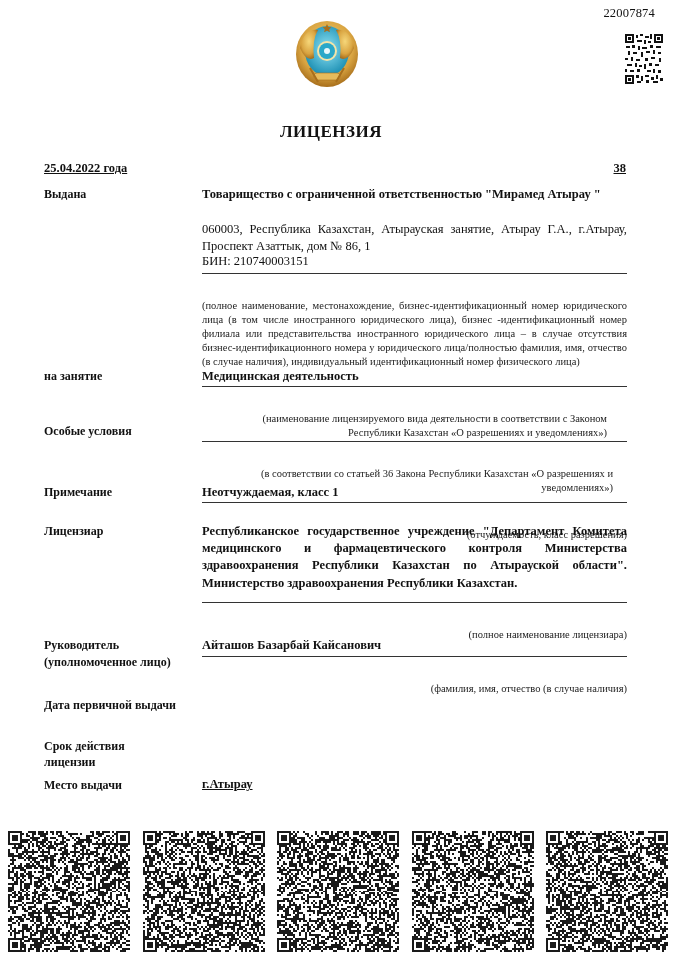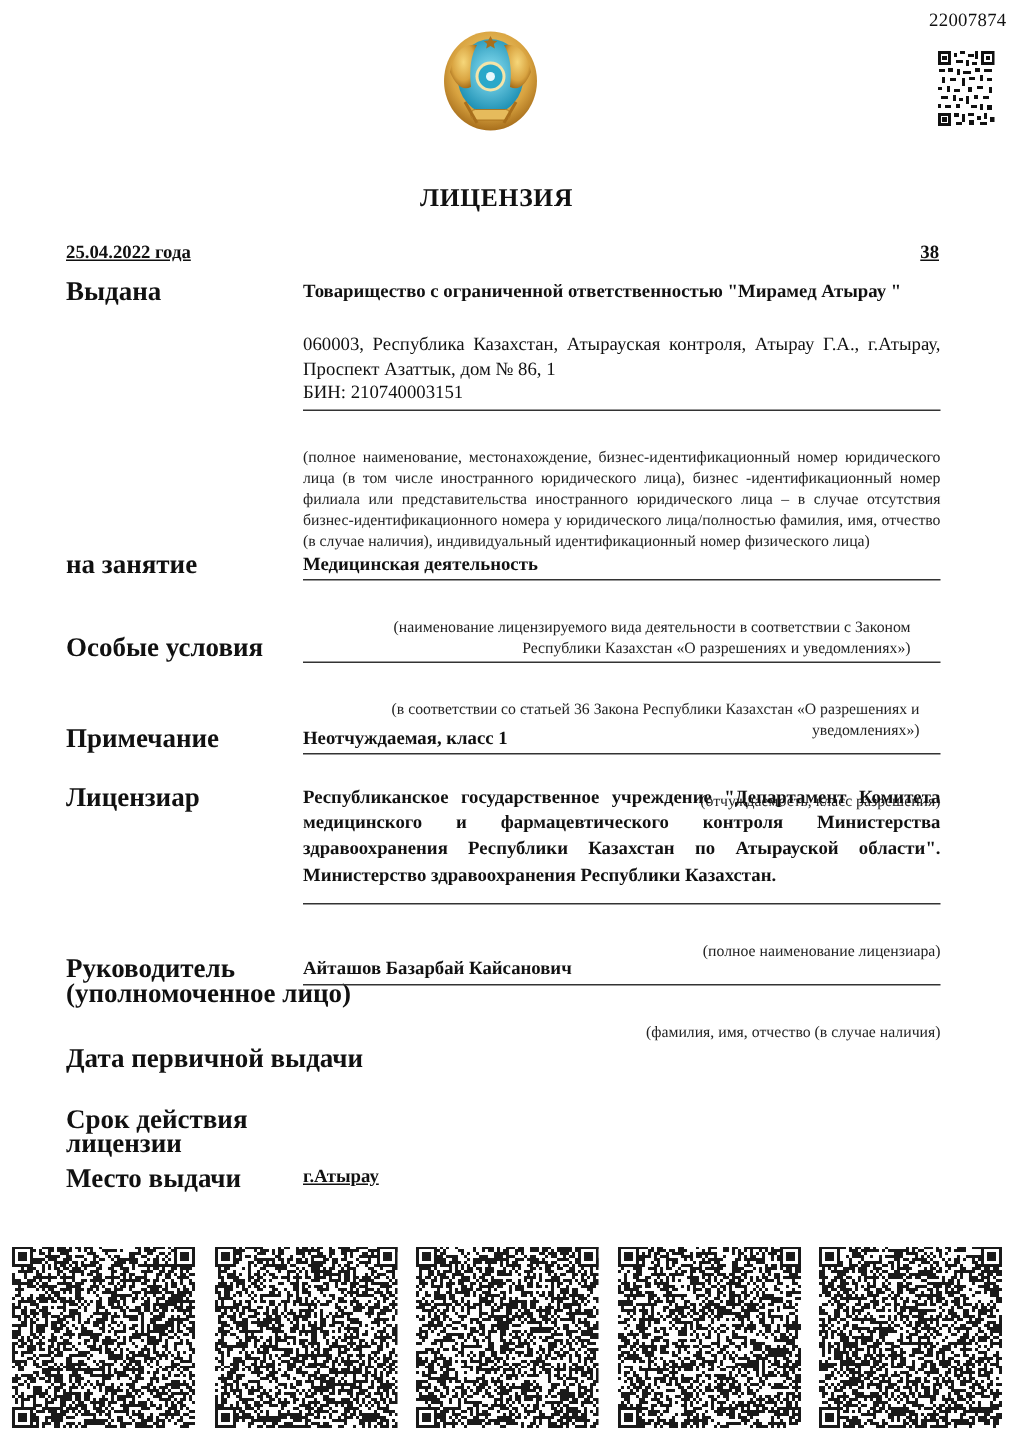--- a/index.html
+++ b/index.html
@@ -1,27 +1,27 @@
 <!DOCTYPE html>
 <html><head>
 <meta charset="utf-8">
 <style>
   html, body { margin: 0; padding: 0; background: #ffffff; }
   body {
     width: 679px; height: 960px; position: relative; overflow: hidden;
     font-family: "Liberation Serif", "DejaVu Serif", serif; color: #111;
   }
   .abs { position: absolute; }
-  .docnum { top: 6px; right: 8px; font-size: 12.5px; letter-spacing: 0.2px; }
+  .docnum { top: 6px; right: 24px; font-size: 12.5px; letter-spacing: 0.2px; }
   .emblem { left: 294px; top: 18px; width: 66px; height: 72px; }
   .qr-small { left: 625px; top: 34px; width: 38px; height: 50px; }
   .title { left: 0; width: 662px; top: 122px; text-align: center; font-weight: bold; font-size: 17px; letter-spacing: 0.5px; }
   .date { left: 44px; top: 161px; font-weight: bold; font-size: 12.5px; text-decoration: underline; text-align: center; }
   .number { right: 53px; top: 161px; font-weight: bold; font-size: 12.5px; text-decoration: underline; }
-  .label { left: 44px; font-weight: bold; font-size: 18px; line-height: 17px; }
+  .label { left: 44px; font-weight: bold; font-size: 12px; line-height: 17px; }
   .value { left: 202px; width: 425px; font-size: 12.5px; line-height: 17px; }
   .value.bold { font-weight: bold; }
   .value.justify { text-align: justify; }
   .rule { left: 202px; width: 425px; height: 0; border-top: 1.5px solid #333; }
   .hint { left: 202px; width: 425px; font-size: 10.5px; line-height: 14px; color: #222; margin-top: 24px; }
   .hint.center { text-align: right; }
   .hint.justify { text-align: justify; text-align-last: left; }
   .place { left: 202px; font-weight: bold; font-size: 12.5px; text-decoration: underline; }
   .qr-big { top: 831px; width: 122px; height: 121px; }
   svg { display: block; }
@@ -119,21 +119,21 @@
     </g>
   </svg>
 </div>
 
 <div class="abs title">ЛИЦЕНЗИЯ</div>
 <div class="abs date">25.04.2022 года</div>
 <div class="abs number">38</div>
 
 <div class="abs label" style="top:186px">Выдана</div>
 <div class="abs value bold" style="top:186px">Товарищество с ограниченной ответственностью "Мирамед Атырау "</div>
-<div class="abs value justify" style="top:221px; text-align-last: justify;">060003, Республика Казахстан, Атырауская контроля, Атырау Г.А., г.Атырау,</div>
+<div class="abs value justify" style="top:221px; text-align-last: justify;">060003, Республика Казахстан, Атырауская занятие, Атырау Г.А., г.Атырау,</div>
 <div class="abs value" style="top:238px">Проспект Азаттык, дом № 86, 1</div>
 <div class="abs value" style="top:253px">БИН: 210740003151</div>
 <div class="abs rule" style="top:273px"></div>
 <div class="abs hint justify" style="top:275px">(полное наименование, местонахождение, бизнес-идентификационный номер юридического лица (в том числе иностранного юридического лица), бизнес -идентификационный номер филиала или представительства иностранного юридического лица – в случае отсутствия бизнес-идентификационного номера у юридического лица/полностью фамилия, имя, отчество (в случае наличия), индивидуальный идентификационный номер физического лица)</div>
 
 <div class="abs label" style="top:368px">на занятие</div>
 <div class="abs value bold" style="top:368px">Медицинская деятельность</div>
 <div class="abs rule" style="top:386px"></div>
 <div class="abs hint center" style="top:388px; padding: 0 20px; box-sizing: border-box;">(наименование лицензируемого вида деятельности в соответствии с Законом Республики Казахстан «О разрешениях и уведомлениях»)</div>
 

